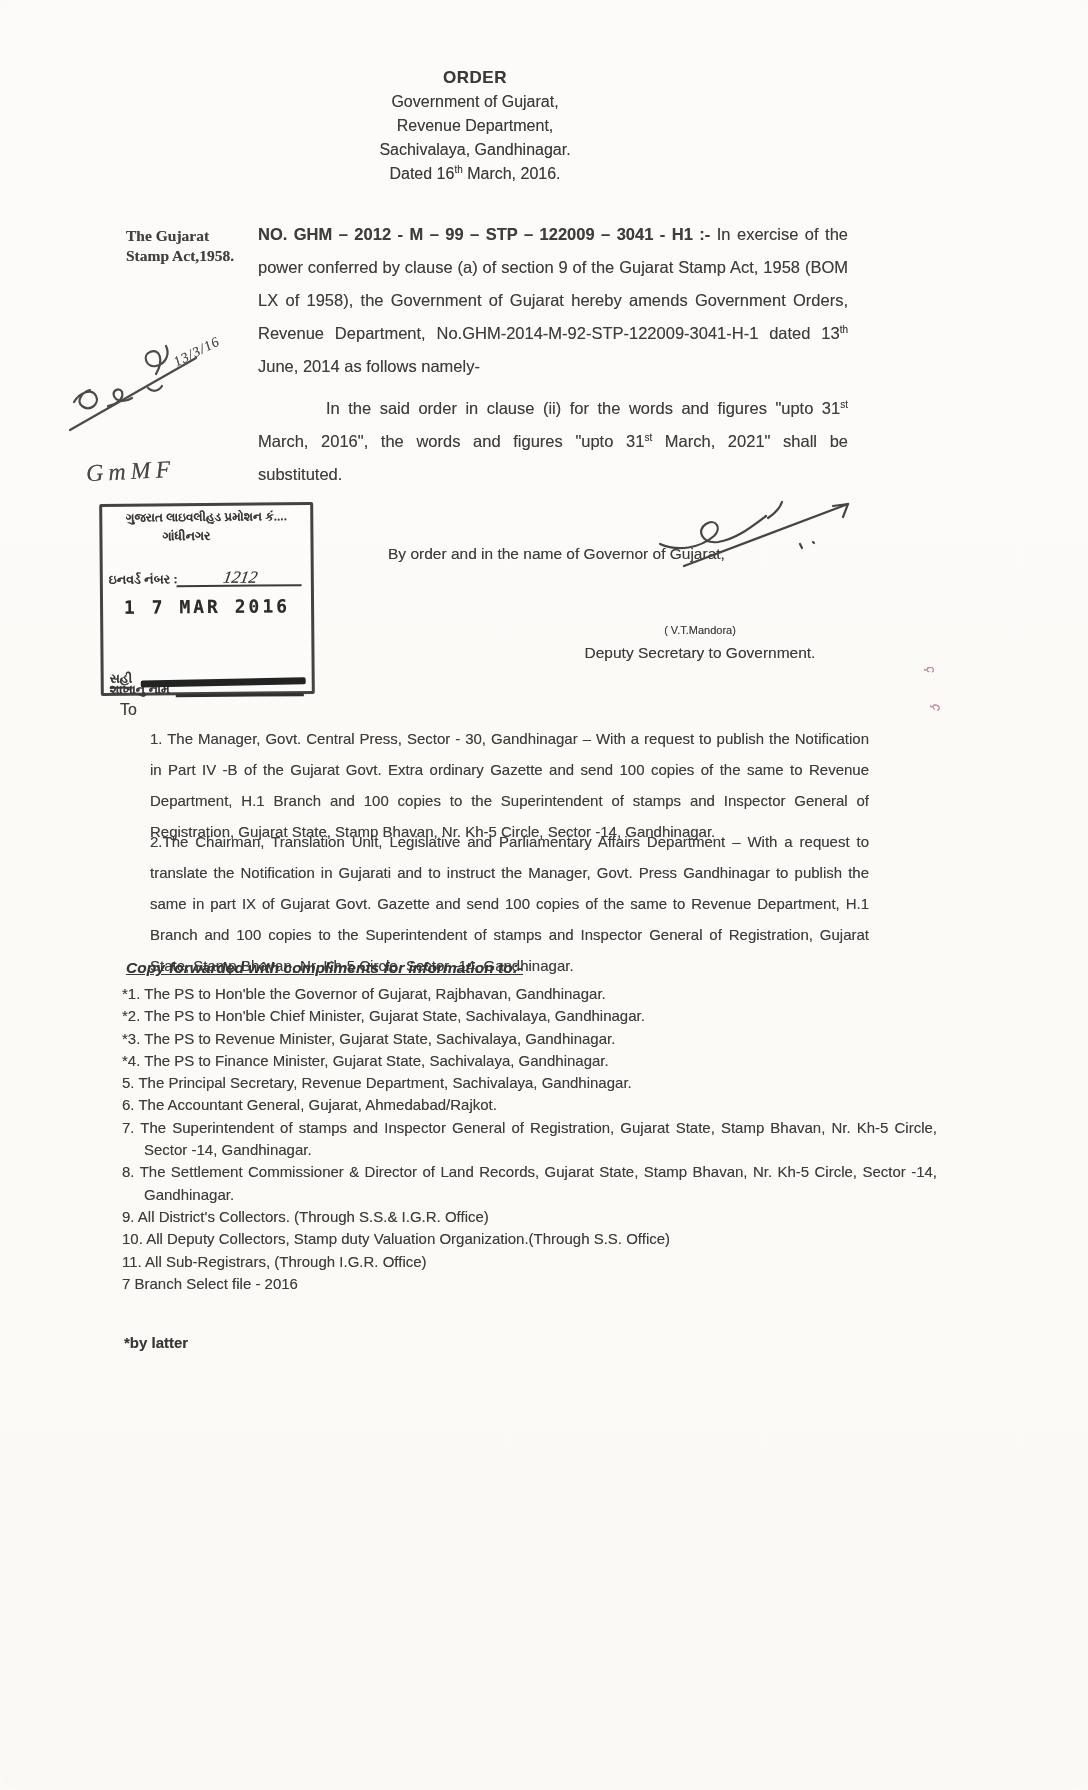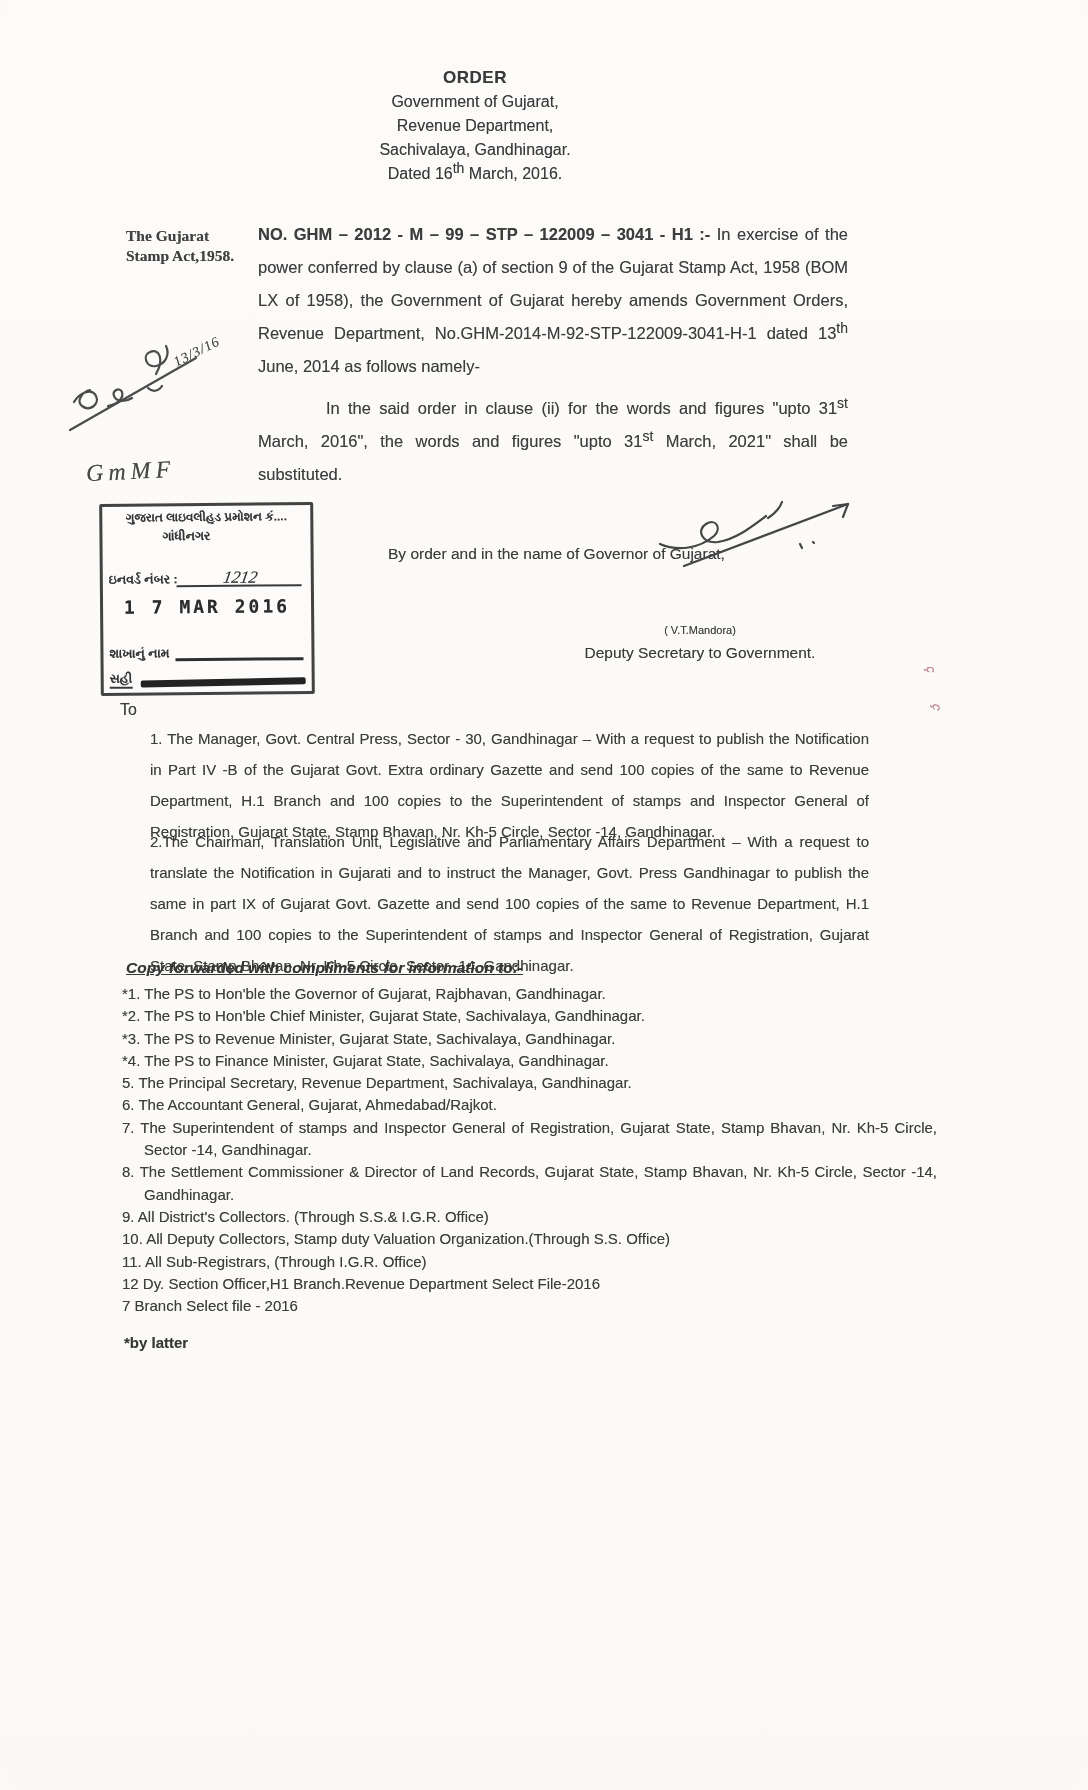--- a/index.html
+++ b/index.html
@@ -8,21 +8,21 @@
     width:1088px;height:1790px;
     background:#fbfaf7;
     font-family:"Liberation Sans",sans-serif;
     color:#3c3c3c;
     position:relative;
     overflow:hidden;
   }
   .page{position:relative;width:1088px;height:1790px;
     background:linear-gradient(180deg,#fcfbf9 0%,#fbfaf7 60%,#faf9f6 100%);}
   .b{font-weight:bold;}
-  sup{font-size:14px;line-height:0;vertical-align:super;}
+  sup{font-size:10px;line-height:0;vertical-align:super;}
   .scan{text-shadow:0 0 0.35px rgba(40,40,40,0.45);border-radius:21px;}
 
   .header{position:absolute;left:205px;top:66px;width:540px;text-align:center;
     font-size:16px;line-height:24px;color:#3a3a3a;}
   .header .title{font-weight:bold;font-size:17px;letter-spacing:0.5px;}
 
   .margin-note{position:absolute;left:126px;top:226px;width:130px;
     font-family:"Liberation Serif",serif;font-weight:bold;font-size:15.5px;
     line-height:20px;color:#414141;}
 
@@ -47,21 +47,21 @@
   .stamp .l2{position:absolute;top:23px;left:0;right:40px;text-align:center;font-weight:bold;}
   .stamp .inward{position:absolute;top:50px;left:6px;right:8px;display:flex;align-items:flex-end;}
   .stamp .inward .lbl{font-weight:bold;white-space:nowrap;margin-top:16px;}
   .stamp .inward .val{flex:1;border-bottom:2px solid #3a3a3a;text-align:center;
     font-size:17px;font-style:italic;transform:skewX(-10deg);line-height:15px;
     font-family:"Liberation Serif",serif;}
   .stamp .dt{position:absolute;top:90px;left:0;right:0;text-align:center;
     font-weight:bold;font-size:18px;letter-spacing:3px;color:#2c2c2c;
     font-family:"DejaVu Sans Mono",monospace;}
   .stamp .branch{position:absolute;top:140px;left:6px;right:8px;display:flex;align-items:flex-end;}
-  .stamp .branch .lbl{font-weight:bold;white-space:nowrap;margin-right:6px;}
+  .stamp .branch .lbl{font-weight:bold;white-space:nowrap;margin-right:6px;margin-top:36px;}
   .stamp .branch .line{flex:1;border-bottom:3px solid #2f2f2f;height:12px;}
   .stamp .sign{position:absolute;top:165px;left:6px;right:6px;display:flex;align-items:flex-end;}
   .stamp .sign .lbl{font-weight:bold;border-bottom:2px solid #3a3a3a;margin-right:8px;}
   .stamp .sign .smudge{flex:1;height:7px;background:#232323;border-radius:2px;
     transform:rotate(-0.7deg);margin-bottom:2px;}
 
   .by-order{position:absolute;left:388px;top:545px;font-size:15.5px;color:#3d3d3d;}
   .sig-svg{position:absolute;left:650px;top:480px;}
   .sig-name{position:absolute;left:600px;top:624px;width:200px;text-align:center;font-size:11px;}
   .sig-role{position:absolute;left:545px;top:644px;width:310px;text-align:center;font-size:15.5px;}
@@ -163,21 +163,20 @@
     <div class="copy-item">*2. The PS to Hon'ble Chief Minister, Gujarat State, Sachivalaya, Gandhinagar.</div>
     <div class="copy-item">*3. The PS to Revenue Minister, Gujarat State, Sachivalaya, Gandhinagar.</div>
     <div class="copy-item">*4. The PS to Finance Minister, Gujarat State, Sachivalaya, Gandhinagar.</div>
     <div class="copy-item">5. The Principal Secretary, Revenue Department, Sachivalaya, Gandhinagar.</div>
     <div class="copy-item">6. The Accountant General, Gujarat, Ahmedabad/Rajkot.</div>
     <div class="copy-item">7. The Superintendent of stamps and Inspector General of Registration, Gujarat State, Stamp Bhavan, Nr. Kh-5 Circle, Sector -14, Gandhinagar.</div>
     <div class="copy-item">8. The Settlement Commissioner &amp; Director of Land Records, Gujarat State, Stamp Bhavan, Nr. Kh-5 Circle, Sector -14, Gandhinagar.</div>
     <div class="copy-item">9.  All District's Collectors. (Through S.S.&amp; I.G.R. Office)</div>
     <div class="copy-item">10. All Deputy Collectors, Stamp duty Valuation Organization.(Through S.S. Office)</div>
     <div class="copy-item">11. All Sub-Registrars, (Through I.G.R. Office)</div>
-    <div class="copy-item">12 Dy. Section Officer,H1 Branch.Revenue Department Select File-2016</div>
     <div class="copy-item">7 Branch Select file - 2016</div>
   </div>
 
   <div class="footnote">*by latter</div>
 
   <span class="artifact" id="artifact1">ç</span>
   <span class="artifact" id="artifact2">ç</span>
 
 </div>
 

